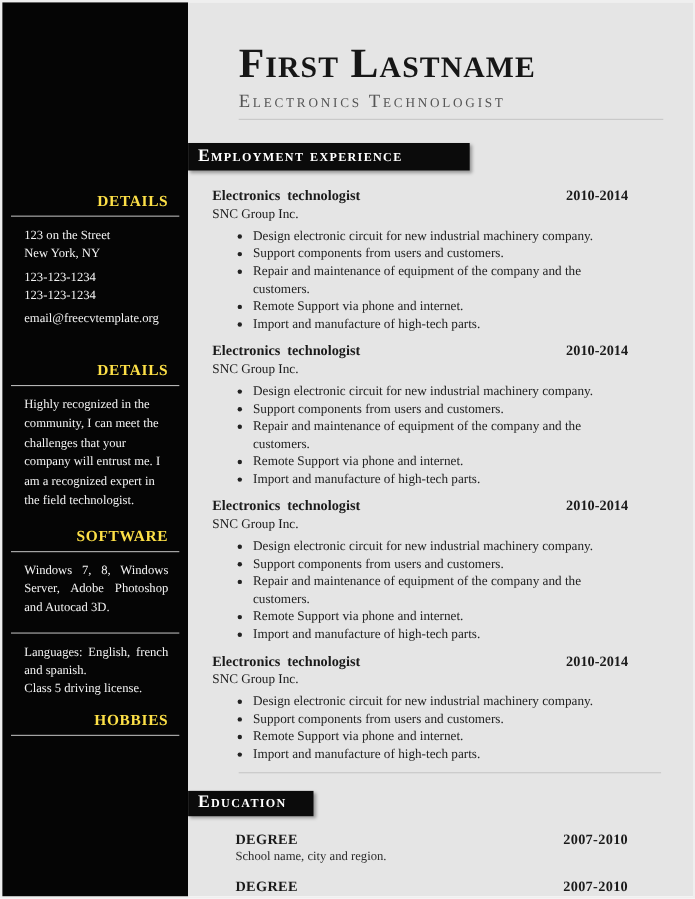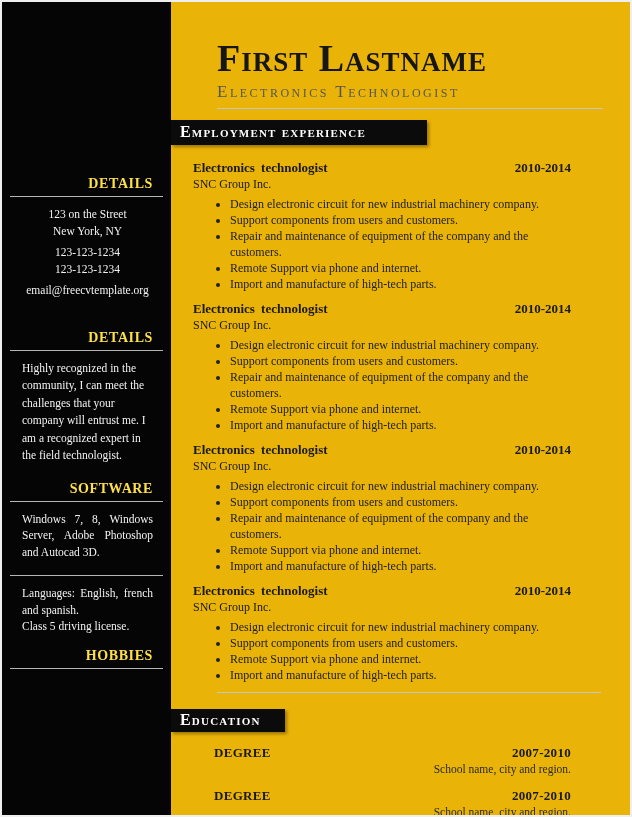--- a/index.html
+++ b/index.html
@@ -30,67 +30,67 @@
   .side-heading{
     margin:0;font-size:14px;line-height:16px;font-weight:bold;
     letter-spacing:0.6px;text-align:right;padding:0 18px 4px 0;color:#fde047;
   }
   .side-rule{
     border:0;border-top:1px solid var(--side-rule);margin:0 8px;
   }
   .side-body{
     font-size:11.5px;line-height:16.5px;padding:9px 18px 0 20px;color:#f3f3f3;
   }
-  .side-body.right{text-align:center;}
+  .side-body.right{text-align:left;}
   .side-body.justify{text-align:justify;}
   .side-group{margin-bottom:5px;}
   .career-body{line-height:17.5px;}
   .side-section.career{margin-top:31px;}
   .side-section.software{margin-top:16px;}
   .side-section.informations{margin-top:15px;}
   .side-section.hobbies{margin-top:13px;}
   .side-line{display:block;}
   
   .main{
-    position:absolute;left:169px;top:0;right:0;bottom:0;background:#eab308;
+    position:absolute;left:169px;top:0;right:0;bottom:0;background:#e5e5e5;
   }
   .name{
     margin:36px 0 0 46px;font-size:38px;line-height:40px;font-weight:bold;
     font-variant:small-caps;letter-spacing:1px;color:#161616;
   }
   .subtitle{
     margin:5px 0 0 46px;font-size:17px;line-height:18px;font-weight:normal;
     font-variant:small-caps;letter-spacing:2.5px;color:var(--subtitle-text);
   }
   .thin-rule{
     border:0;border-top:1px solid var(--rule);
     margin:7px 0 0 46px;width:386px;
   }
   .banner{
     background:var(--banner-bg);color:#ffffff;
     font-variant:small-caps;font-weight:bold;font-size:16px;
     letter-spacing:1.2px;height:25px;line-height:24px;padding-left:9px;
     box-shadow:2px 2px 3px rgba(0,0,0,0.35);
   }
-  .banner.employment{width:256px;margin-top:11px;}
+  .banner.employment{width:256px;margin-top:21px;}
   .banner.education{width:114px;height:23px;line-height:22px;margin-top:16px;}
   .jobs{padding:15px 59px 0 22px;color:var(--body-text);}
   .job{margin-bottom:9px;}
   .job-head{display:flex;justify-content:space-between;font-weight:bold;
     font-size:13px;line-height:16px;}
   .job-title{word-spacing:3px;}
   .company{font-size:12px;line-height:16px;}
   .job ul{margin:4px 0 0 0;padding-left:37px;}
   .job li{font-size:12px;line-height:16px;color:#222222;}
   .section-rule{
     border:0;border-top:1px solid var(--rule);
     margin:8px 0 0 46px;width:384px;
   }
   .education-entries{padding:13px 59px 0 43px;color:var(--body-text);}
-  .edu-entry{margin-bottom:11px;text-align:right;}
+  .edu-entry{margin-bottom:11px;}
   .edu-head{display:flex;justify-content:space-between;font-weight:bold;
     font-size:13px;line-height:16px;letter-spacing:0.3px;}
   .school{font-size:11.5px;line-height:15px;margin-top:1px;color:#2a2a2a;}
 </style>
 </head>
 <body>
 
 <div class="page">
 
   <aside class="sidebar">

